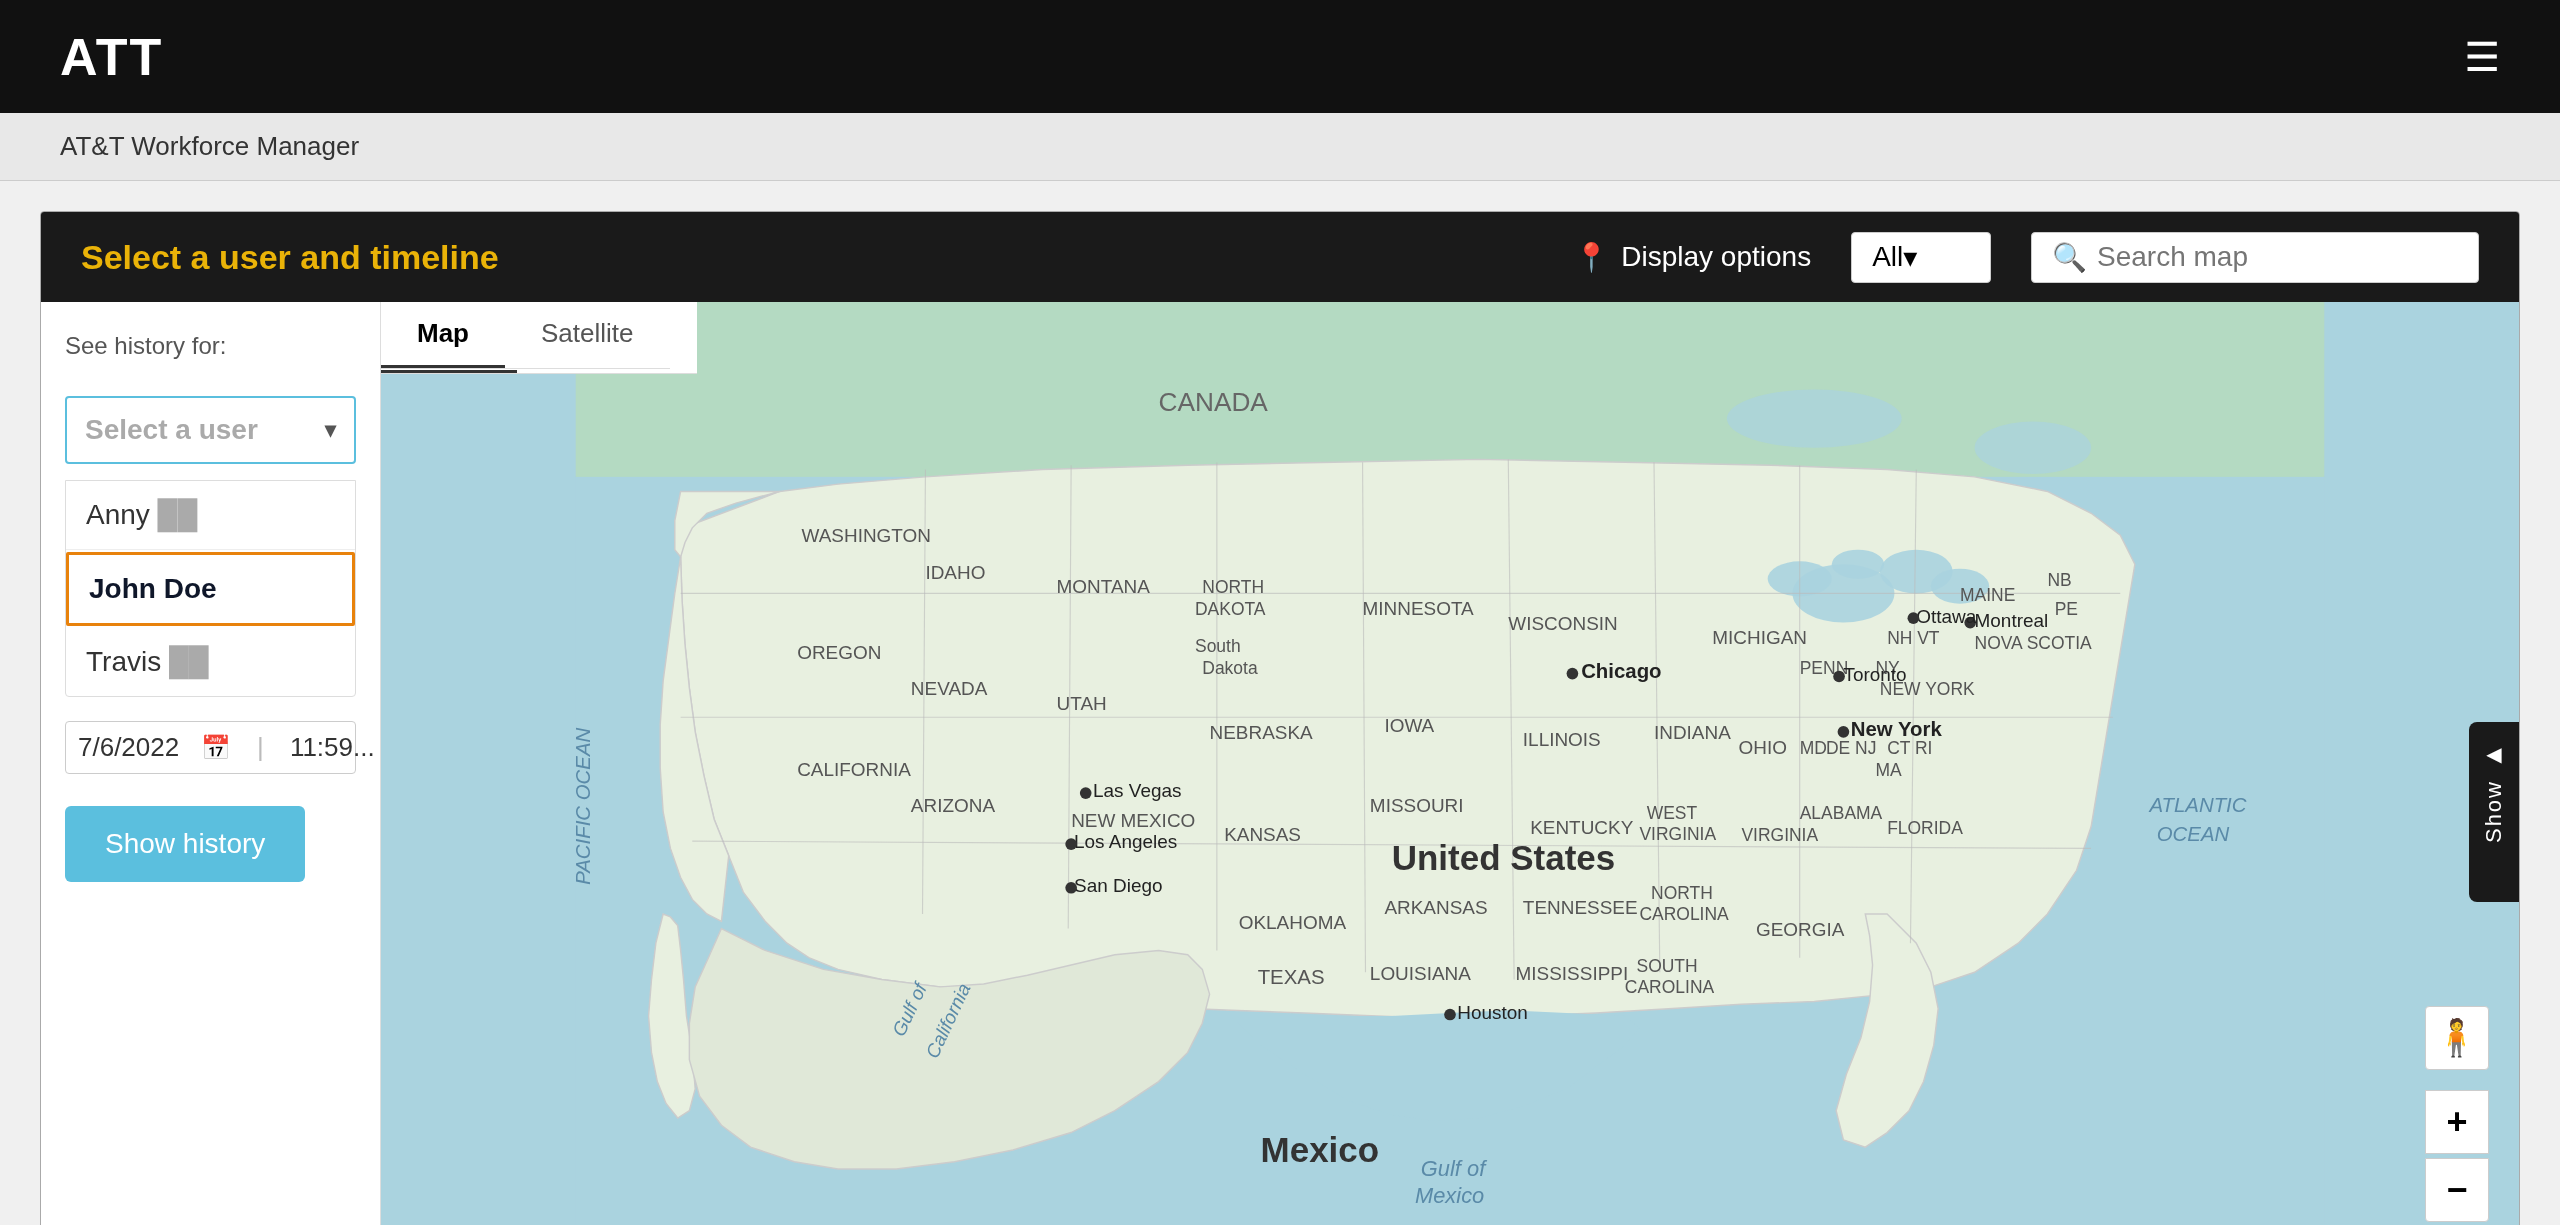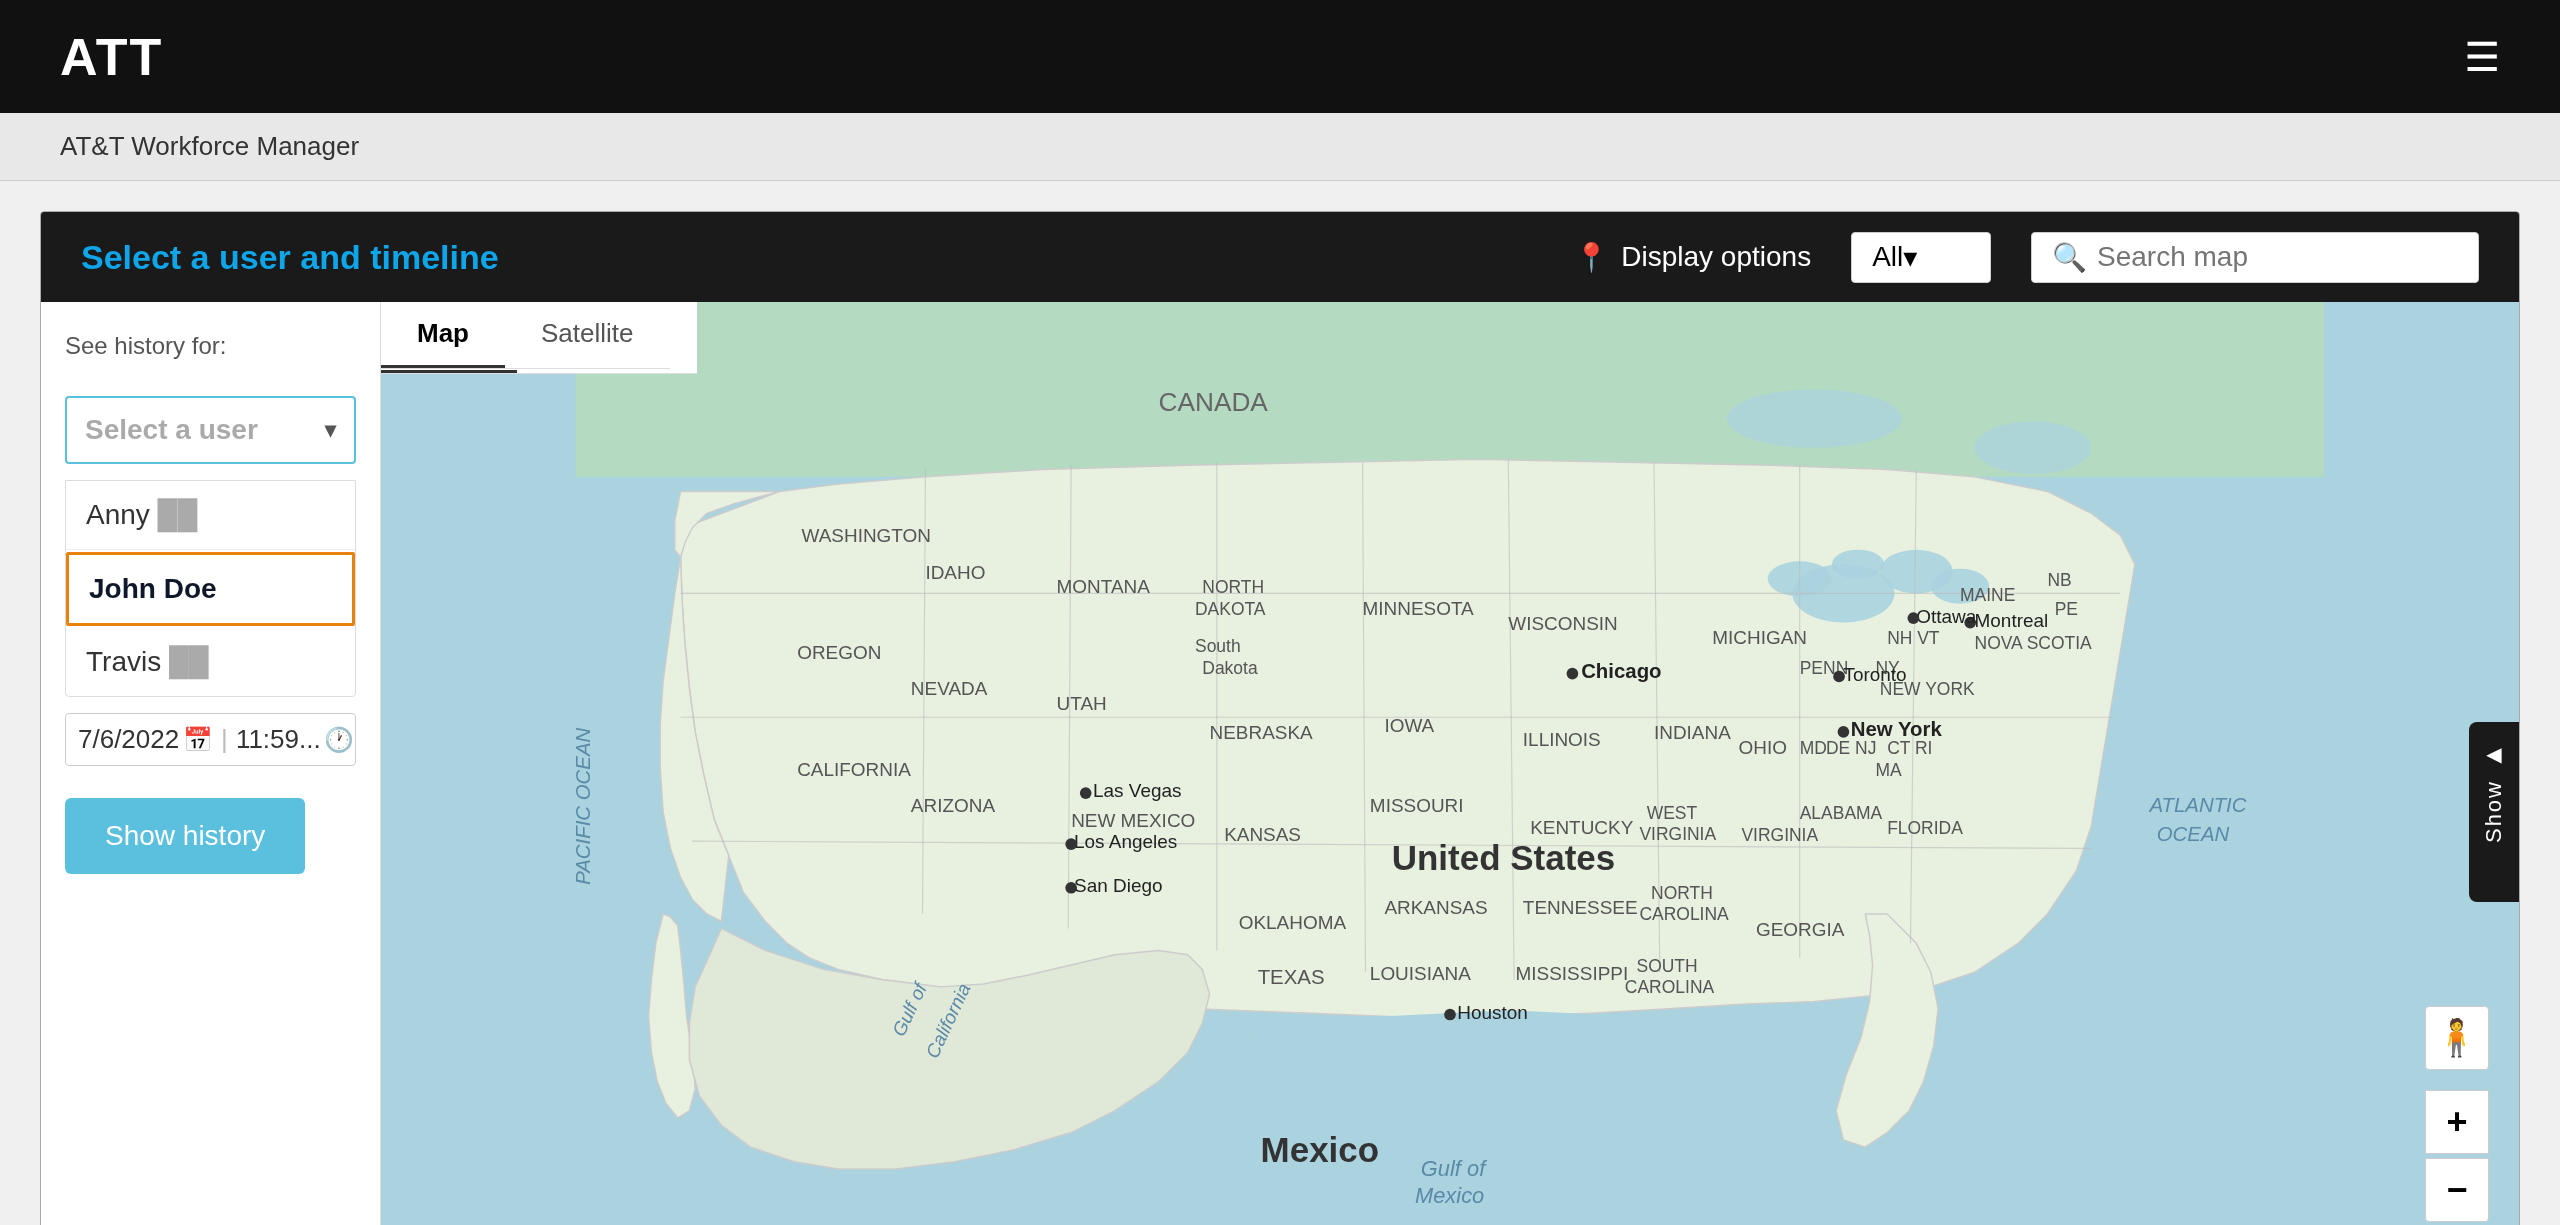--- a/index.html
+++ b/index.html
@@ -39,21 +39,21 @@
     
     .top-bar {
       background: #1a1a1a;
       display: flex;
       align-items: center;
       padding: 0 40px;
       height: 90px;
       gap: 40px;
     }
     .top-bar-title {
-      color: #0ea5e9;
+      color: #eab308;
       font-size: 34px;
       font-weight: bold;
       flex: 1;
     }
     .display-options-btn {
       color: #fff;
       font-size: 28px;
       display: flex;
       align-items: center;
       gap: 12px;
@@ -152,24 +152,24 @@
       margin: 2px 0;
     }
 
     
     .datetime-row {
       display: flex;
       align-items: center;
       border: 1px solid #ccc;
       border-radius: 4px;
       padding: 10px 12px;
-      gap: 4px;
+      gap: 22px;
       font-size: 26px;
       color: #333;
-      margin-top: 0;
+      margin-top: 8px;
     }
     .datetime-separator { color: #bbb; margin: 0 4px; }
     .cal-icon, .clock-icon { font-size: 24px; color: #555; cursor: pointer; }
 
     
     .show-history-btn {
       background: #5bbfde;
       color: #fff;
       border: none;
       border-radius: 6px;

